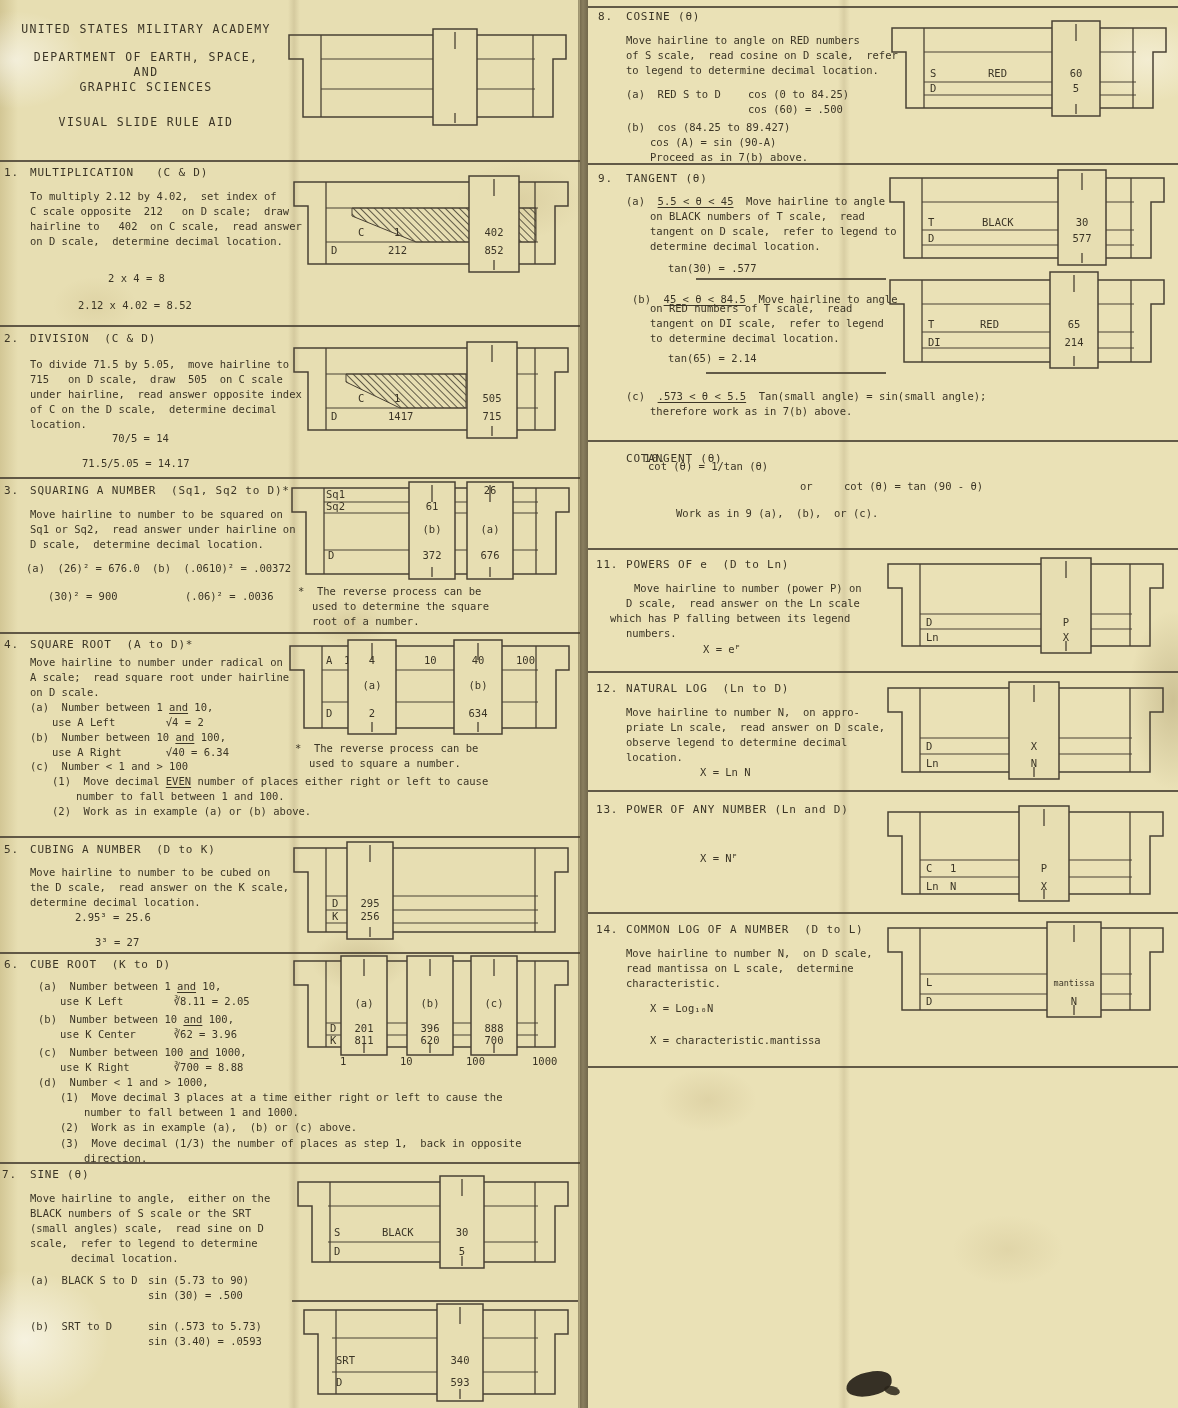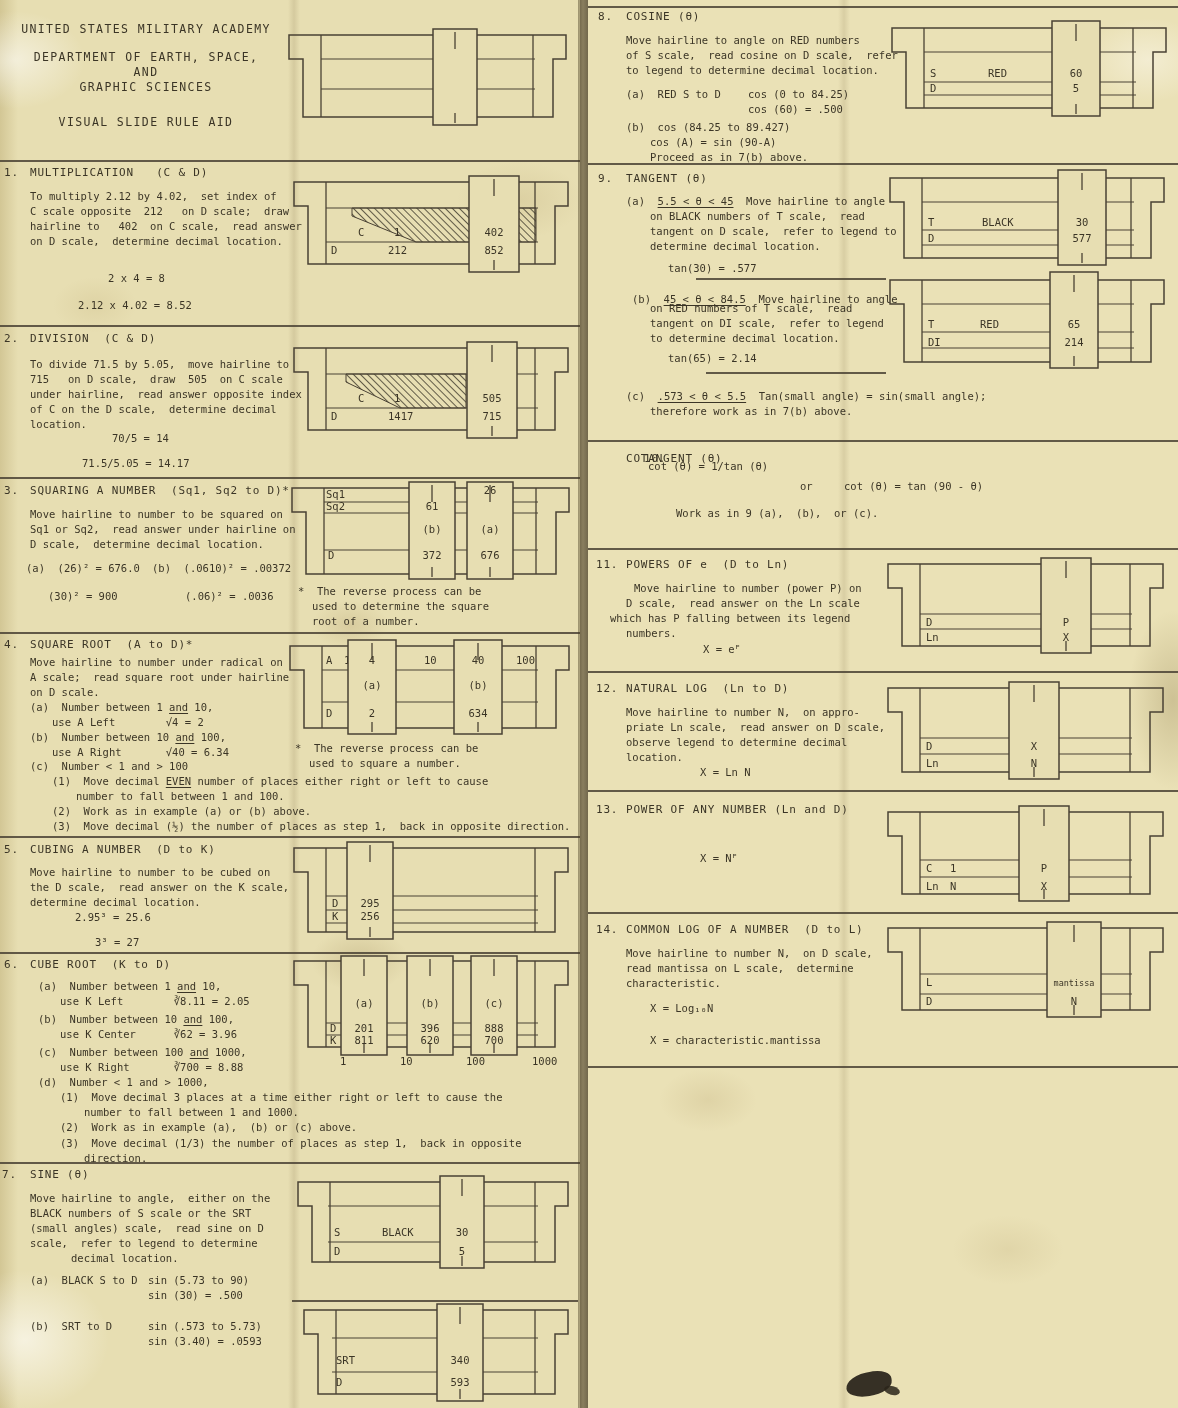--- a/index.html
+++ b/index.html
@@ -81,21 +81,20 @@
       <div class="tline" style="left: 30px; top: 671px;">A scale;  read square root under hairline</div>
       <div class="tline" style="left: 30px; top: 686px;">on D scale.</div>
       <div class="tline" style="left: 30px; top: 701px;">(a)  Number between 1 <u>and</u> 10,</div>
       <div class="tline" style="left: 52px; top: 716px;">use A Left        √4 = 2</div>
       <div class="tline" style="left: 30px; top: 731px;">(b)  Number between 10 <u>and</u> 100,</div>
       <div class="tline" style="left: 52px; top: 746px;">use A Right       √40 = 6.34</div>
       <div class="tline" style="left: 30px; top: 760px;">(c)  Number &lt; 1 and &gt; 100</div>
       <div class="tline" style="left: 52px; top: 775px;">(1)  Move decimal <u>EVEN</u> number of places either right or left to cause</div>
       <div class="tline" style="left: 76px; top: 790px;">number to fall between 1 and 100.</div>
       <div class="tline" style="left: 52px; top: 805px;">(2)  Work as in example (a) or (b) above.</div>
-      <div class="tline" style="left: 52px; top: 820px;">(3)  Move decimal (½) the number of places as step 1,  back in opposite direction.</div>
       <div class="tline" style="left: 295px; top: 742px;">*  The reverse process can be</div>
       <div class="tline" style="left: 309px; top: 757px;">used to square a number.</div>
       <div class="tline ttl" style="left: 4px; top: 843px;">5.</div>
       <div class="tline ttl" style="left: 30px; top: 843px;">CUBING A NUMBER  (D to K)</div>
       <div class="tline" style="left: 30px; top: 866px;">Move hairline to number to be cubed on</div>
       <div class="tline" style="left: 30px; top: 881px;">the D scale,  read answer on the K scale,</div>
       <div class="tline" style="left: 30px; top: 896px;">determine decimal location.</div>
       <div class="tline" style="left: 75px; top: 911px;">2.95³ = 25.6</div>
       <div class="tline" style="left: 95px; top: 936px;">3³ = 27</div>
       <div class="tline ttl" style="left: 4px; top: 958px;">6.</div>

